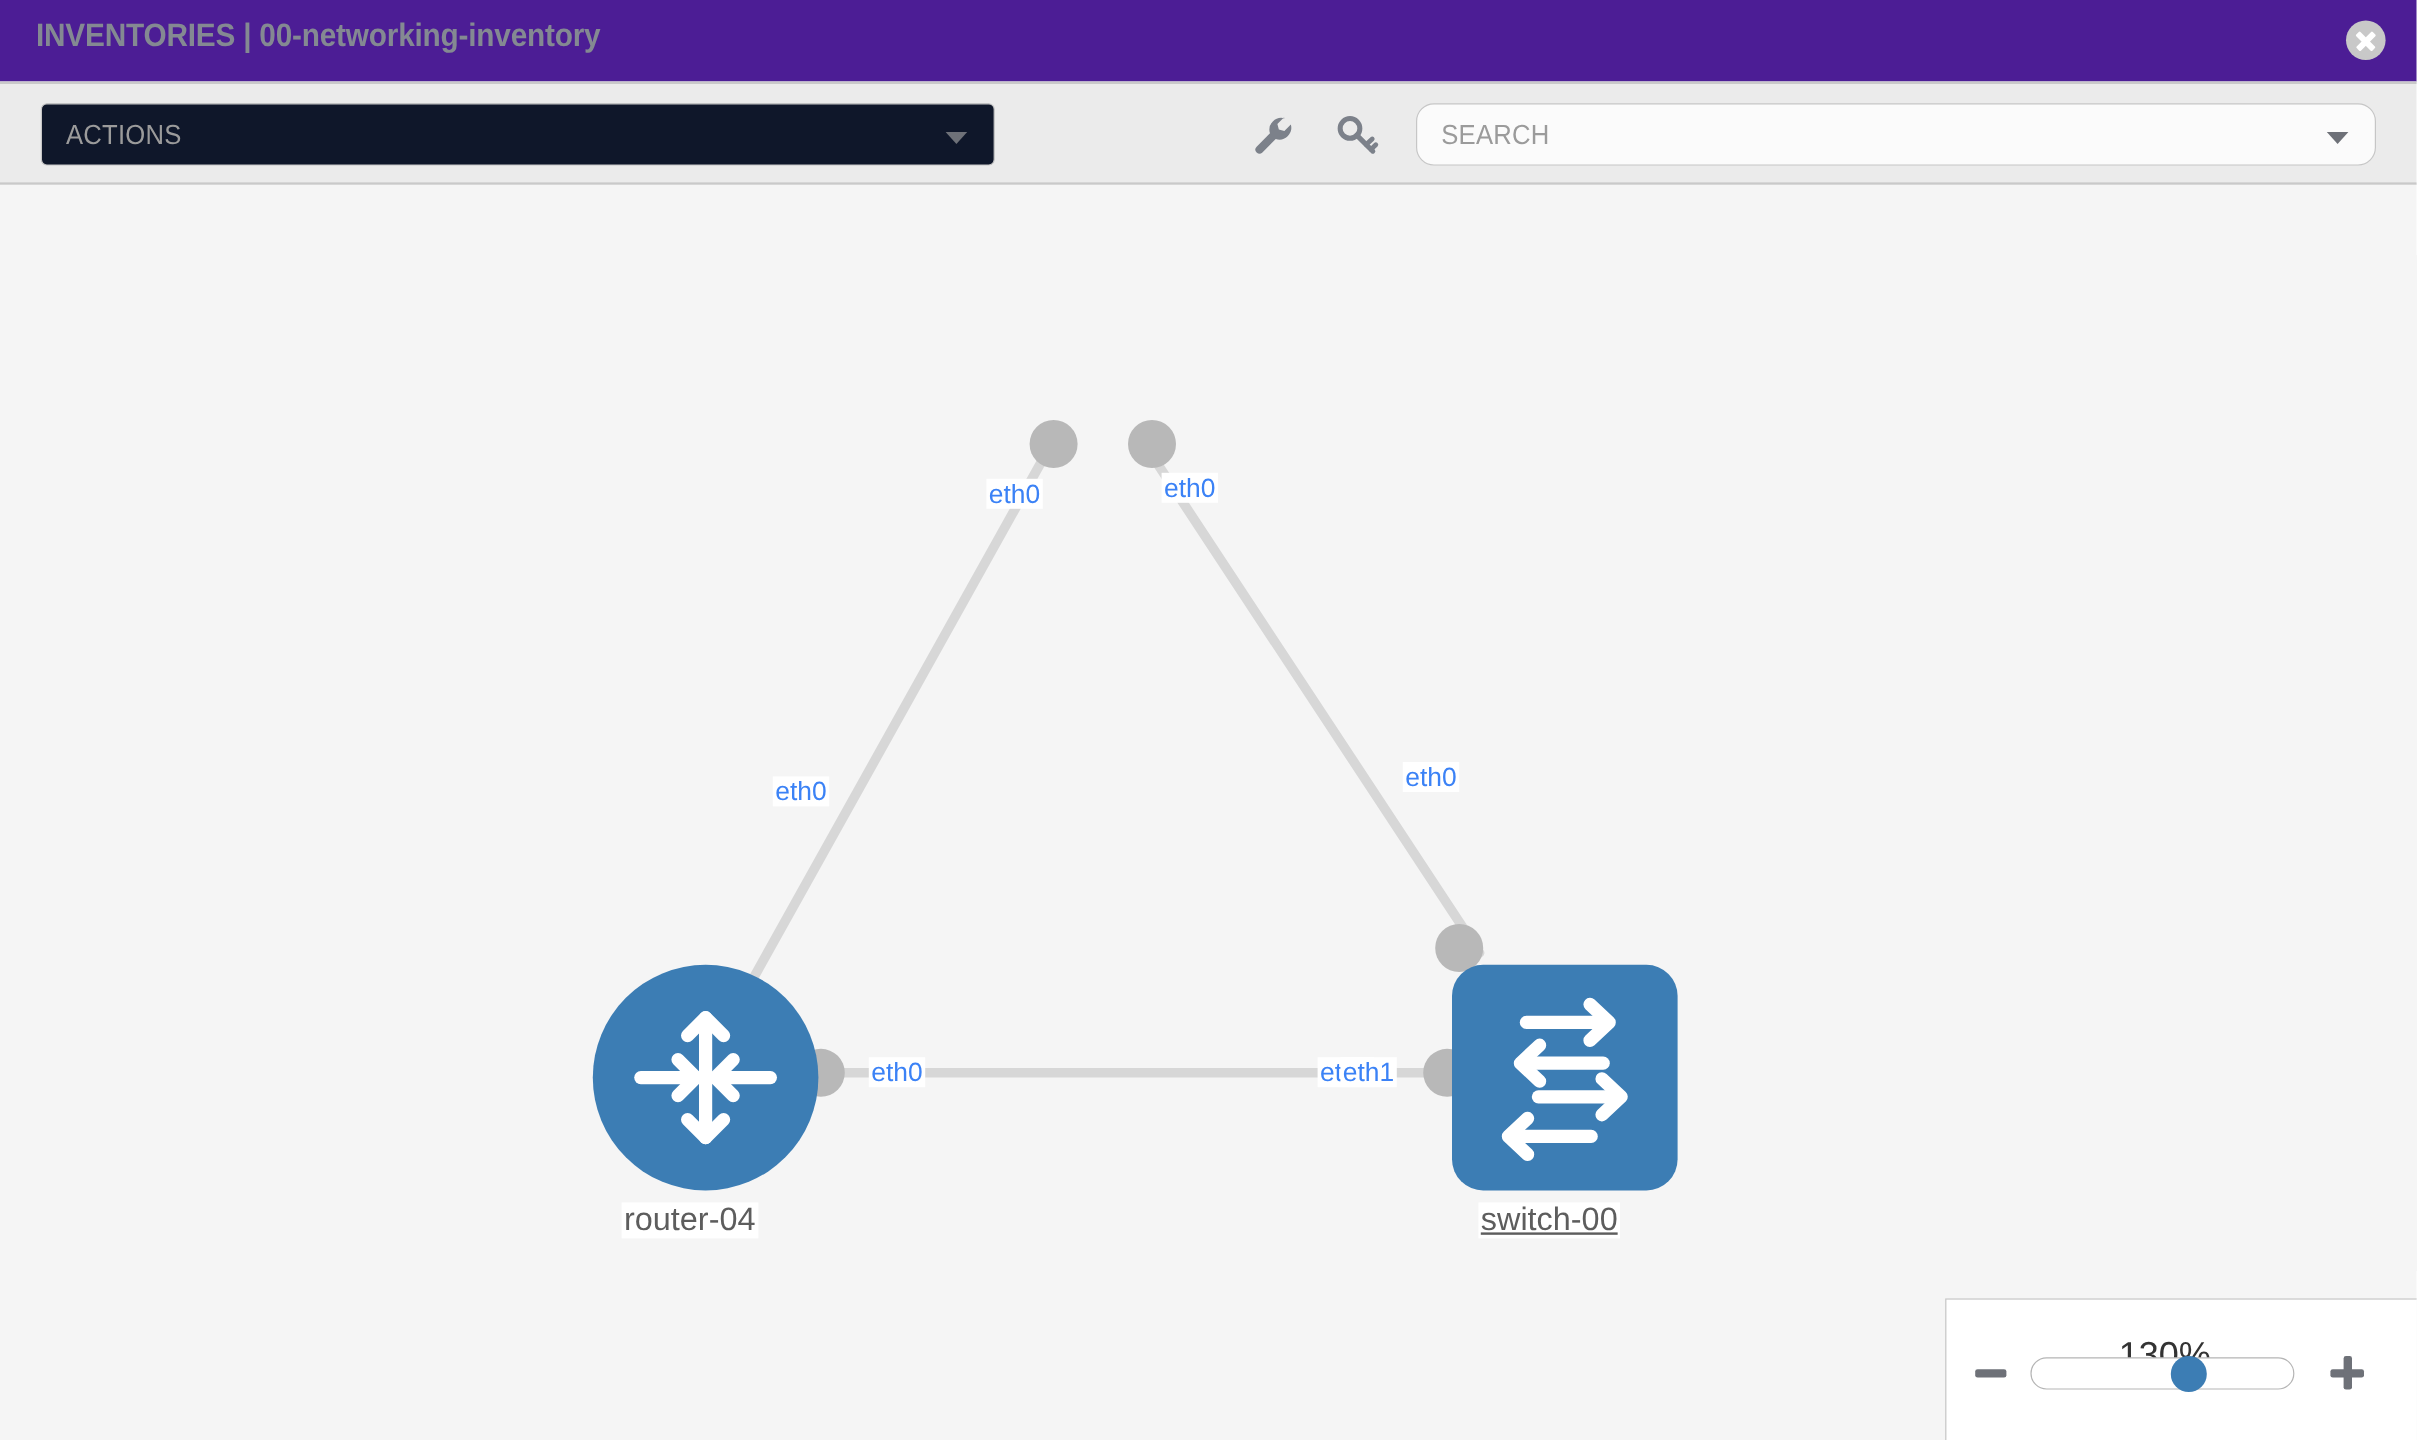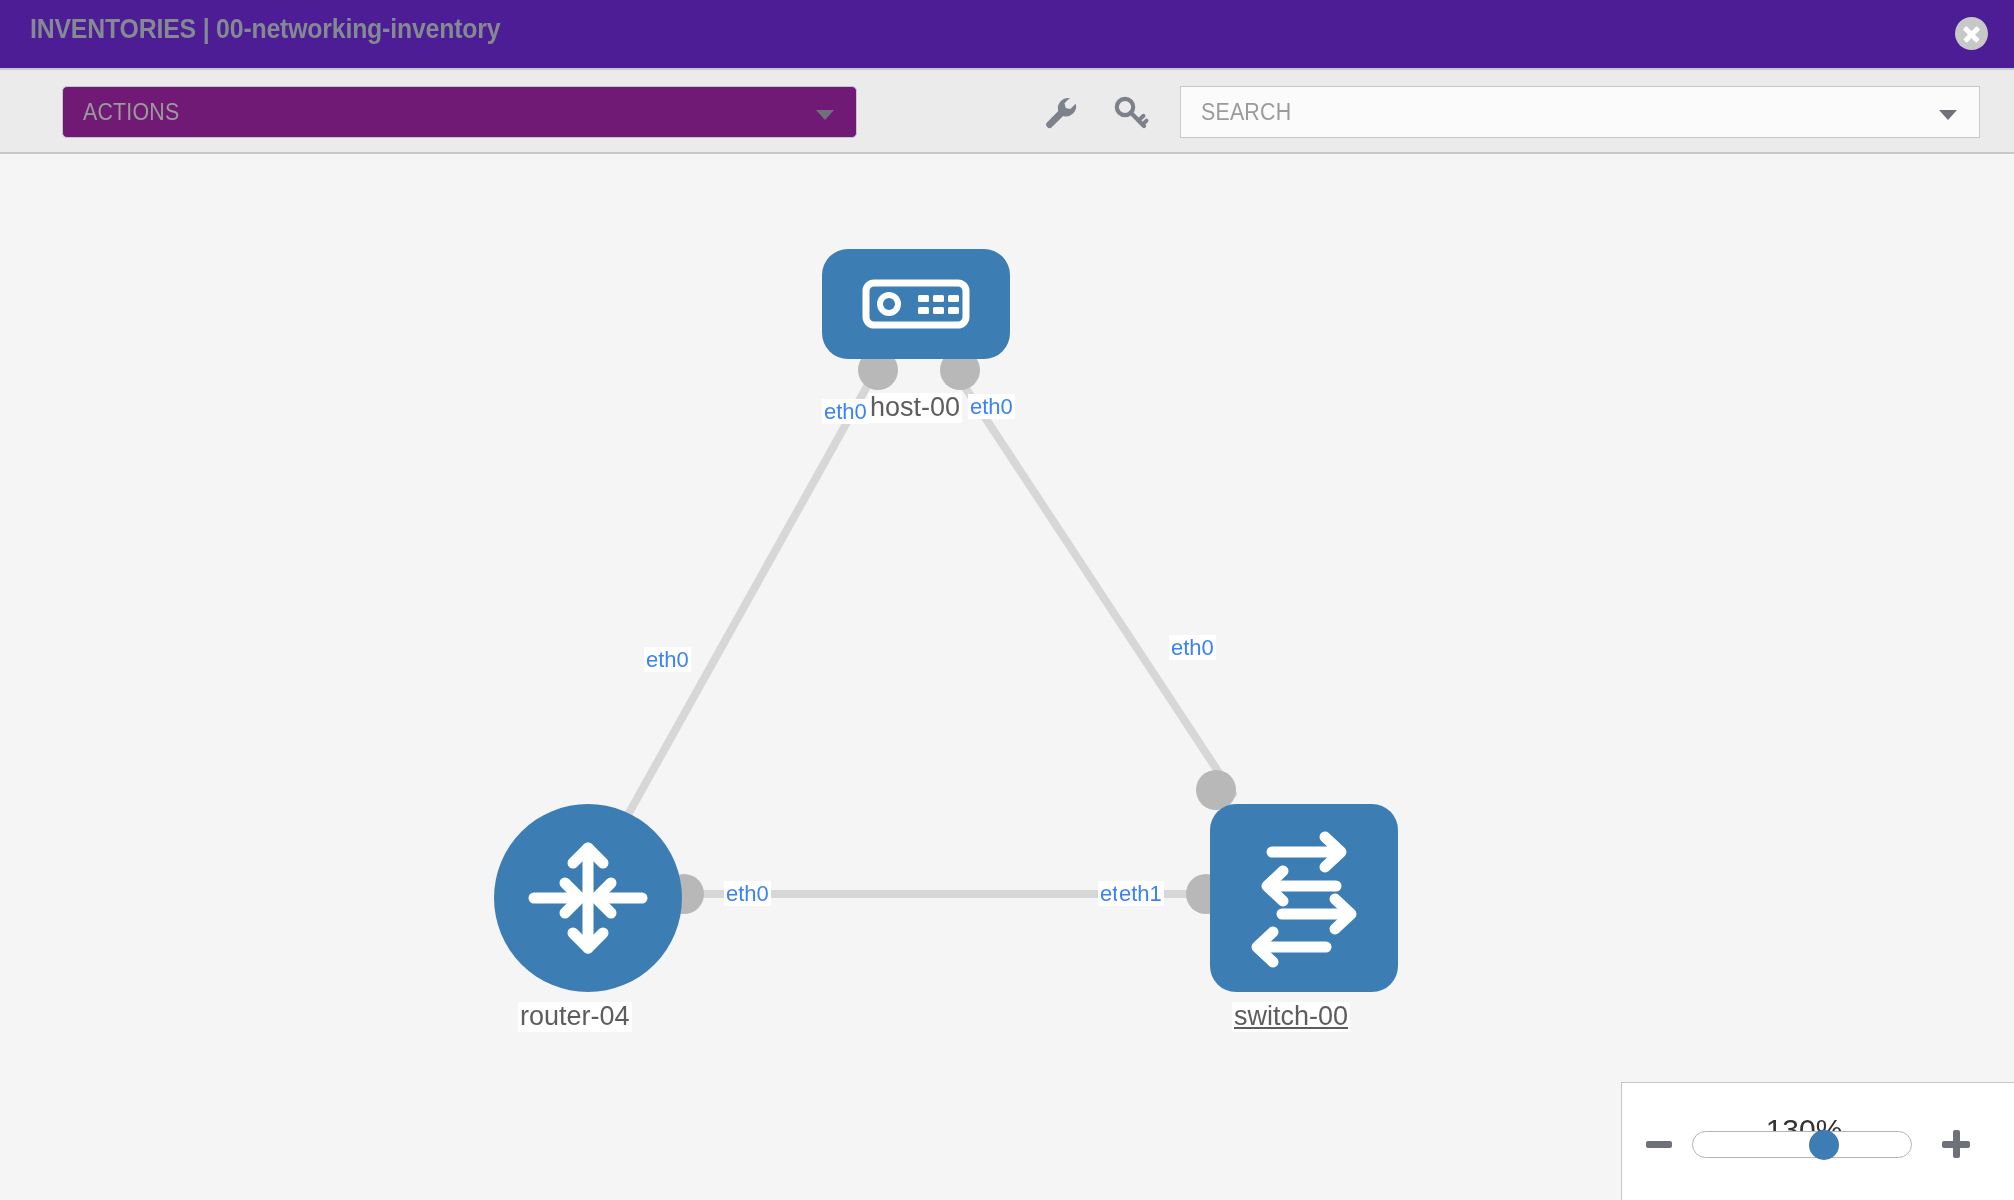--- a/index.html
+++ b/index.html
@@ -73,26 +73,25 @@
     border-top: 2px solid #c9c9c9;
     border-bottom: 2px solid #c9c9c9;
     box-sizing: border-box;
   }
   .actions-select {
     position: absolute;
     left: 34px;
     top: 16px;
     width: 795px;
     height: 52px;
-    background: #701a75;
+    background: #0f172a;
     border: 1px solid #c6c6c6;
     border-radius: 5px;
     box-sizing: border-box;
     cursor: pointer;
-    margin-left: 28px;
   }
   .actions-select .label {
     position: absolute;
     left: 20px;
     top: 12px;
     font-size: 23px;
     color: #9b9b9b;
     letter-spacing: 0.2px;
     transform: scaleX(0.93);
     transform-origin: left center;
@@ -118,21 +117,21 @@
   .icon-key    { left: 1110px; }
 
   .search-box {
     position: absolute;
     left: 1180px;
     top: 16px;
     width: 800px;
     height: 52px;
     background: #fbfbfb;
     border: 1px solid #c6c6c6;
-    border-radius: 0;
+    border-radius: 15px;
     box-sizing: border-box;
     cursor: text;
   }
   .search-box .label {
     position: absolute;
     left: 20px;
     top: 12px;
     font-size: 23px;
     color: #9b9b9b;
     letter-spacing: 0.2px;
@@ -314,37 +313,20 @@
         <line x1="690" y1="740" x2="1205" y2="740"></line>
       </g>
     </svg>
 
     <div class="port" style="left:858px;  top:196px;"></div>
     <div class="port" style="left:940px;  top:196px;"></div>
     <div class="port" style="left:664px; top:720px;"></div>
     <div class="port" style="left:1196px; top:616px;"></div>
     <div class="port" style="left:1186px; top:720px;"></div>
 
-    <div class="node" style="left:822px; top:95px; width:188px; height:110px;">
-      <div class="node-shape rounded" style="left:0; top:0; width:188px; height:110px;">
-        <svg width="188" height="110" viewBox="0 0 188 110">
-          <rect x="44" y="34" width="100" height="42" rx="8" ry="8" fill="none" stroke="#ffffff" stroke-width="7"></rect>
-          <circle cx="67" cy="55" r="9" fill="none" stroke="#ffffff" stroke-width="6"></circle>
-          <g fill="#ffffff">
-            <rect x="96" y="46" width="11" height="7" rx="1.5"></rect>
-            <rect x="111" y="46" width="11" height="7" rx="1.5"></rect>
-            <rect x="126" y="46" width="11" height="7" rx="1.5"></rect>
-            <rect x="96" y="58" width="11" height="7" rx="1.5"></rect>
-            <rect x="111" y="58" width="11" height="7" rx="1.5"></rect>
-            <rect x="126" y="58" width="11" height="7" rx="1.5"></rect>
-          </g>
-        </svg>
-      </div>
-      <div class="node-label" style="left:46px; top:144px;">host-00</div>
-    </div>
 
     <div class="node" style="left:494px; top:650px; width:188px; height:188px;">
       <div class="node-shape circle" style="left:0; top:0; width:188px; height:188px;">
         <svg width="188" height="188" viewBox="0 0 188 188">
           <g fill="none" stroke="#ffffff" stroke-width="11" stroke-linecap="round" stroke-linejoin="round">
 
             <line x1="94" y1="44" x2="94" y2="90"></line>
             <polyline points="79,59 94,44 109,59"></polyline>
 
             <line x1="94" y1="144" x2="94" y2="98"></line>

